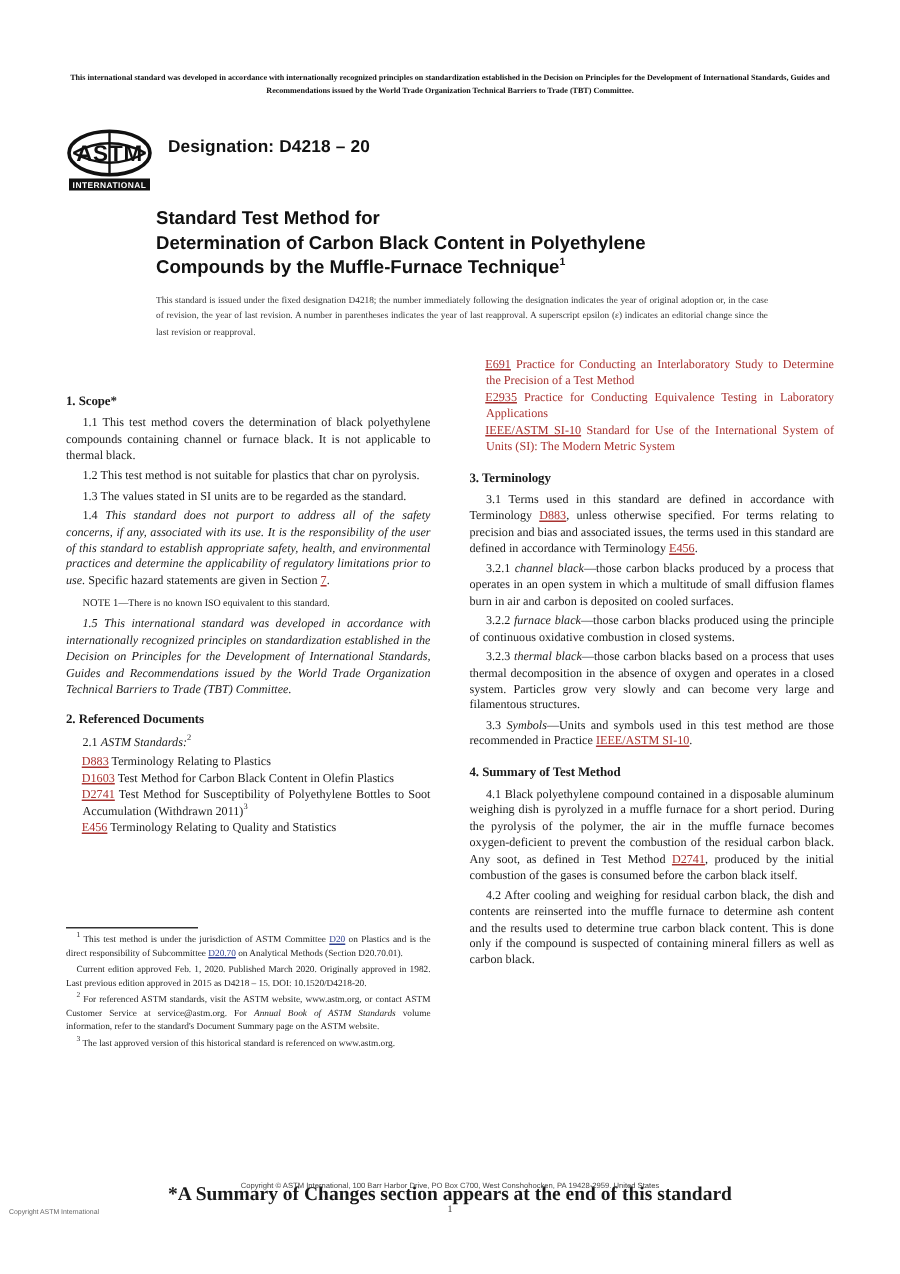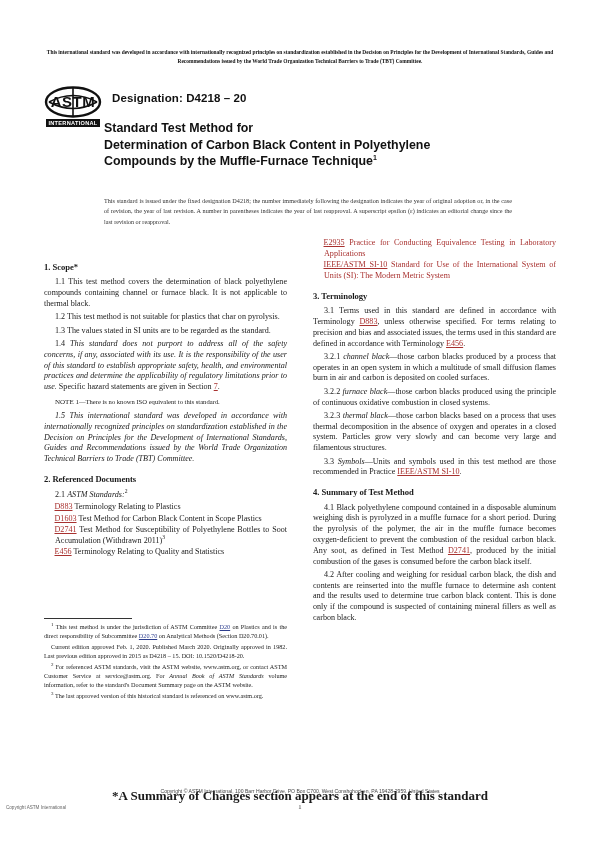--- a/index.html
+++ b/index.html
@@ -60,21 +60,21 @@
     font-weight: bold;
     letter-spacing: 0.1px;
     color: #111;
     text-align: center;
   }
 
   
   .title-block {
     position: absolute;
     left: 104px;
-    top: 120px;
+    top: 137px;
     width: 452px;
     font-family: "Liberation Sans", sans-serif;
     font-size: 12.4px;
     font-weight: bold;
     line-height: 1.34;
     color: #111;
   }
   .title-block sup {
     font-size: 7px;
     vertical-align: super;
@@ -273,29 +273,30 @@
     <p class="note"><span class="nlabel">NOTE 1</span><span>—There is no known ISO equivalent to this standard.</span></p>
 
     <p class="italpara"><span>1.5</span> <span>This international standard was developed in accordance with internationally recognized principles on standardization established in the Decision on Principles for the Development of International Standards, Guides and Recommendations issued by the World Trade Organization Technical Barriers to Trade (TBT) Committee.</span></p>
 
     <h2 class="sec">2. Referenced Documents</h2>
 
     <p class="sub"><span>2.1</span> <span class="ital">ASTM Standards:</span><sup class="fn">2</sup></p>
 
     <div class="reflist">
       <p class="refitem"><a class="ref" href="#">D883</a> <span>Terminology Relating to Plastics</span></p>
-      <p class="refitem"><a class="ref" href="#">D1603</a> <span>Test Method for Carbon Black Content in Scope Plastics</span></p>
+      <p class="refitem"><a class="ref" href="#">D1603</a> <span>Test Method for Carbon Black Content in Olefin Plastics</span></p>
       <p class="refitem"><a class="ref" href="#">D2741</a> <span>Test Method for Susceptibility of Polyethylene Bottles to Soot Accumulation (Withdrawn 2011)</span><sup class="fn">3</sup></p>
       <p class="refitem"><a class="ref" href="#">E456</a> <span>Terminology Relating to Quality and Statistics</span></p>
     </div>
   </div>
 
   <div class="col col-right">
 
     <div class="reflist">
+      <p class="refitem"><a class="ref" href="#">E691</a> <span class="ref">Practice for Conducting an Interlaboratory Study to Determine the Precision of a Test Method</span></p>
       <p class="refitem"><a class="ref" href="#">E2935</a> <span class="ref">Practice for Conducting Equivalence Testing in Laboratory Applications</span></p>
       <p class="refitem"><a class="ref" href="#">IEEE/ASTM SI-10</a> <span class="ref">Standard for Use of the International System of Units (SI): The Modern Metric System</span></p>
     </div>
 
     <h2 class="sec">3. Terminology</h2>
 
     <p class="para"><span>3.1</span> <span>Terms used in this standard are defined in accordance with Terminology</span> <a class="ref" href="#">D883</a><span>, unless otherwise specified. For terms relating to precision and bias and associated issues, the terms used in this standard are defined in accordance with Terminology</span> <a class="ref" href="#">E456</a><span>.</span></p>
 
 
     <p class="para"><span>3.2.1</span> <span class="ital">channel black</span><span>—those carbon blacks produced by a process that operates in an open system in which a multitude of small diffusion flames burn in air and carbon is deposited on cooled surfaces.</span></p>

